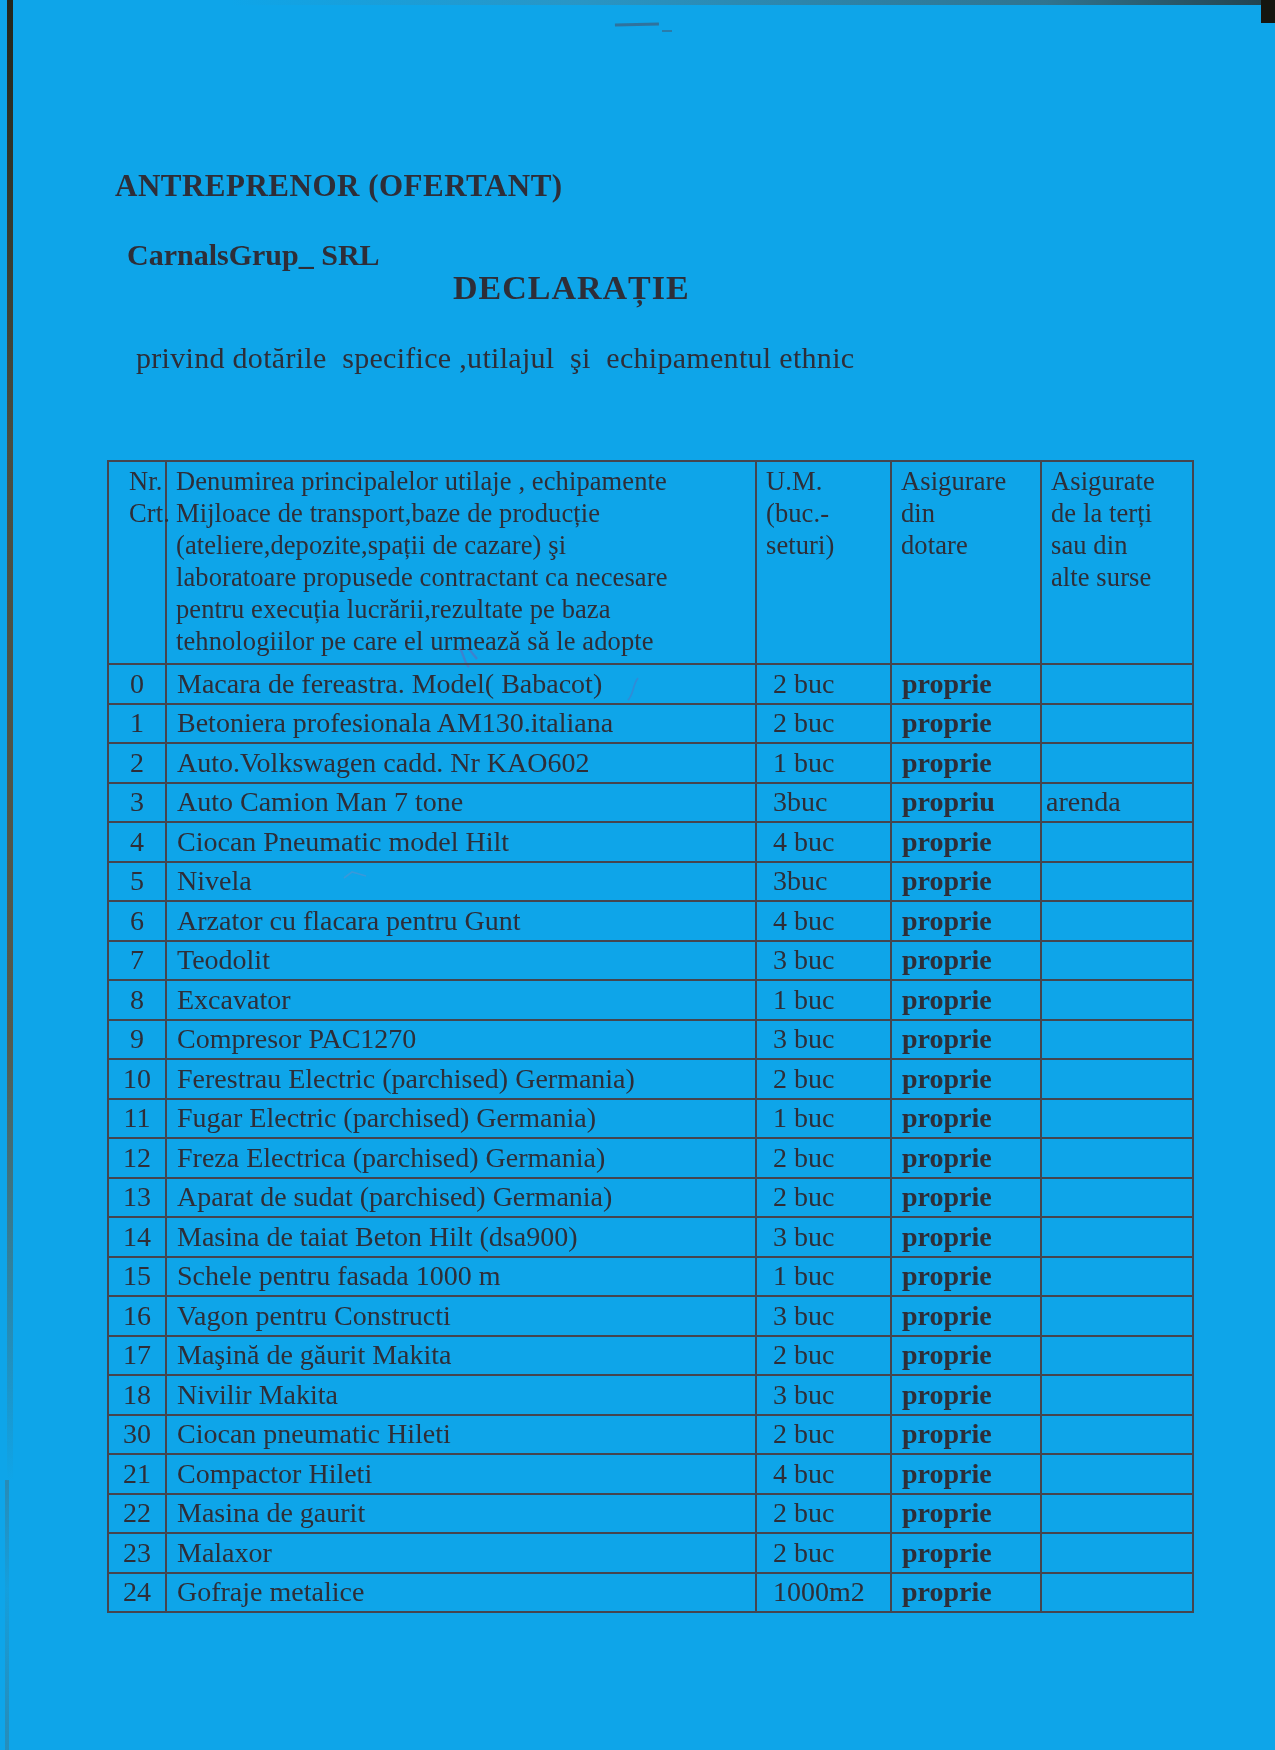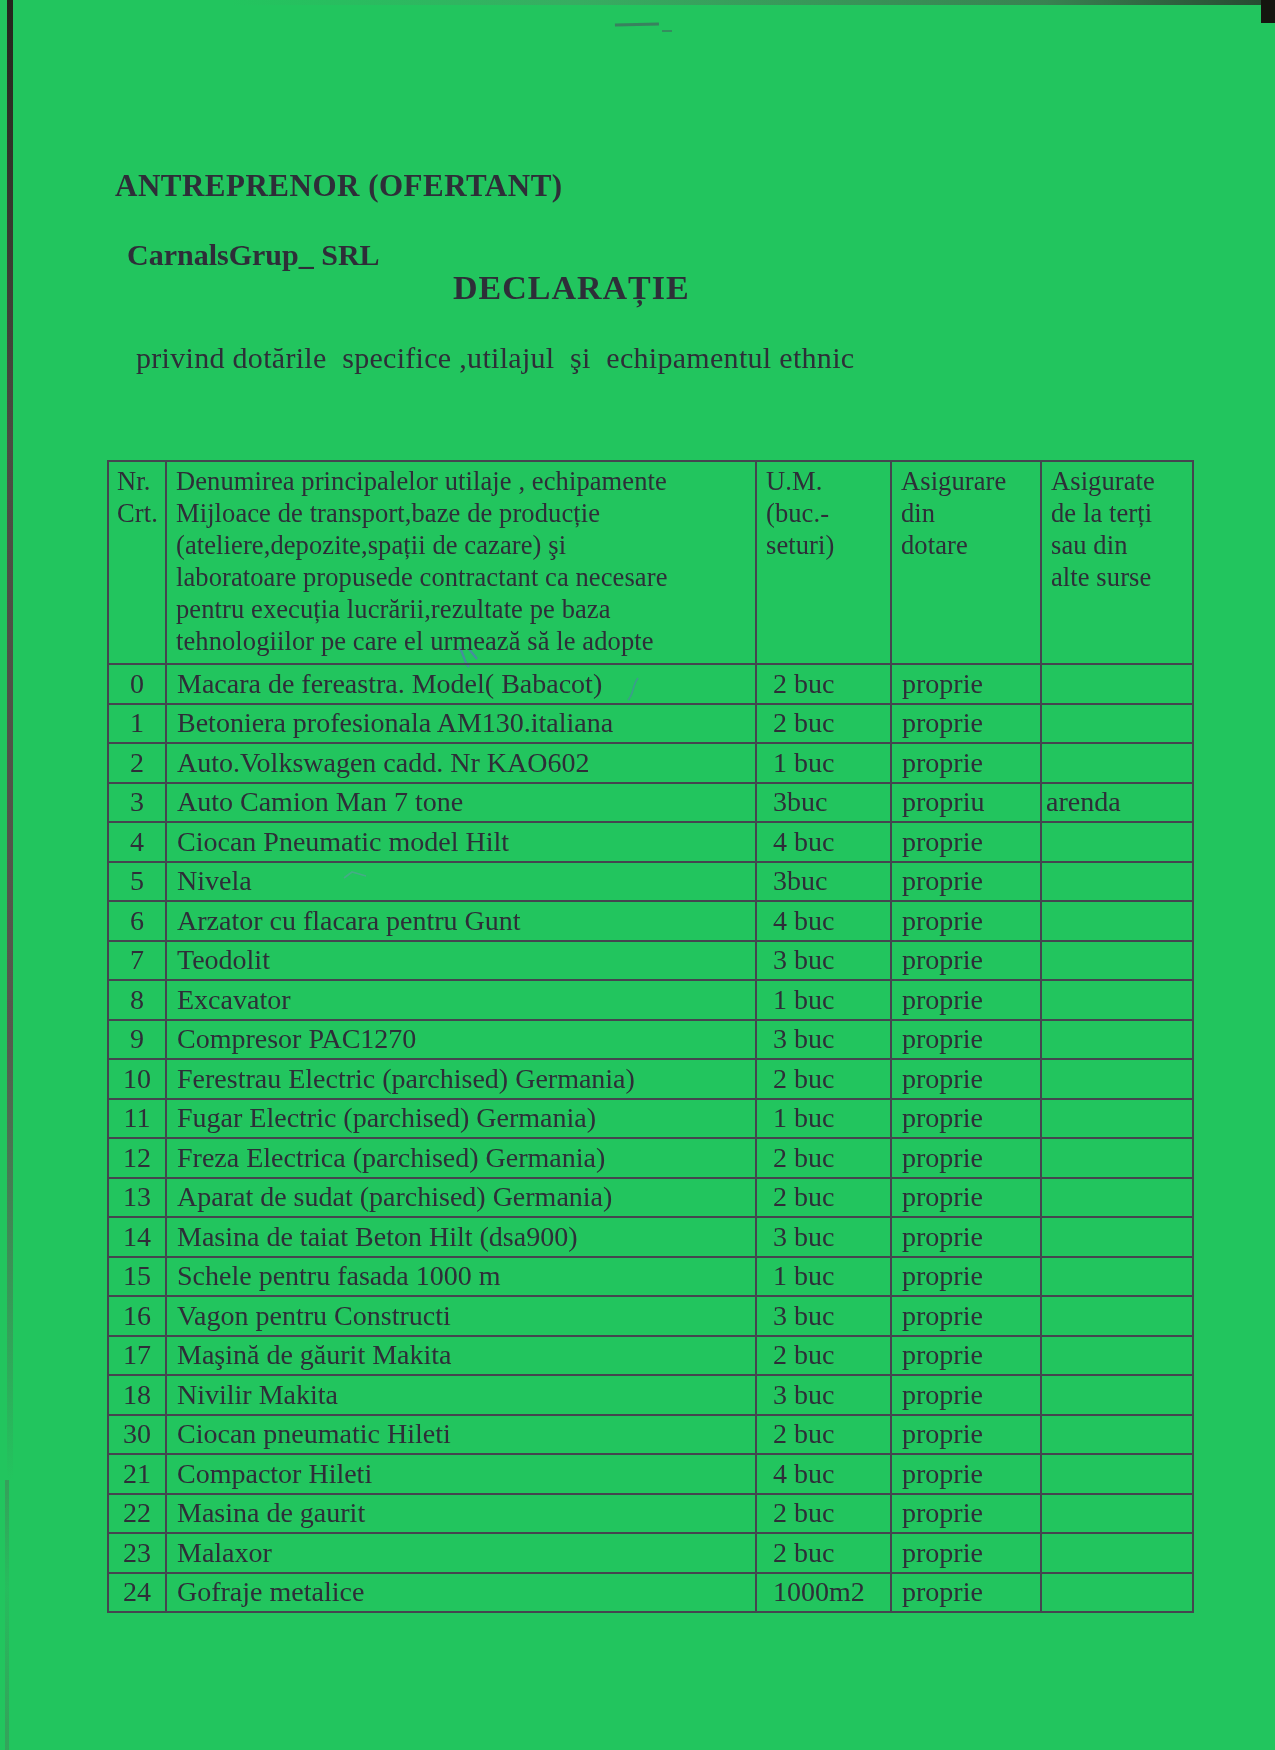--- a/index.html
+++ b/index.html
@@ -1,20 +1,20 @@
 <!DOCTYPE html>
 <html><head>
 <meta charset="utf-8">
 <style>
   html, body { margin: 0; padding: 0; background: #e9e9e6; }
   .page {
     position: relative;
     width: 1275px;
     height: 1750px;
-    background: #22c55e;
+    background: #0ea5e9;
     overflow: hidden;
     font-family: "Liberation Serif", "DejaVu Serif", serif;
     color: #2e2e38;
   }
   
   .edge-left {
     position: absolute; left: 7px; top: 0; width: 6px; height: 1480px;
     background: linear-gradient(to bottom, #23261c 0%, #4a4d42 30%, #565a4e 70%, rgba(86,90,78,0) 100%);
   }
   .edge-left-tail {
@@ -77,33 +77,33 @@
   table.equip th {
     vertical-align: top;
     text-align: left;
     font-weight: normal;
     font-size: 26.5px;
     line-height: 1.21;
     padding: 3px 6px 0 9px;
     white-space: pre-line;
     letter-spacing: .1px;
   }
-  table.equip th.h-nr { padding-left: 8px; margin-left: 6px; }
+  table.equip th.h-nr { padding-left: 20px; margin-left: 6px; }
   table.equip tbody tr { height: 39.5px; }
   table.equip td {
     font-size: 28px;
     vertical-align: middle;
     padding: 0 6px;
     white-space: nowrap;
     overflow: hidden;
   }
   table.equip td.nr   { text-align: center; padding: 0 2px; }
   table.equip td.name { padding-left: 10px; }
   table.equip td.um   { padding-left: 16px; }
-  table.equip td.dotare { padding-left: 10px; }
+  table.equip td.dotare { padding-left: 10px; font-weight: bold; }
   table.equip td.terti  { padding-left: 4px; }
 </style>
 </head>
 <body>
 
 <div class="page">
 
   <div class="edge-left"></div>
   <div class="edge-left-tail"></div>
   <div class="edge-top"></div>

